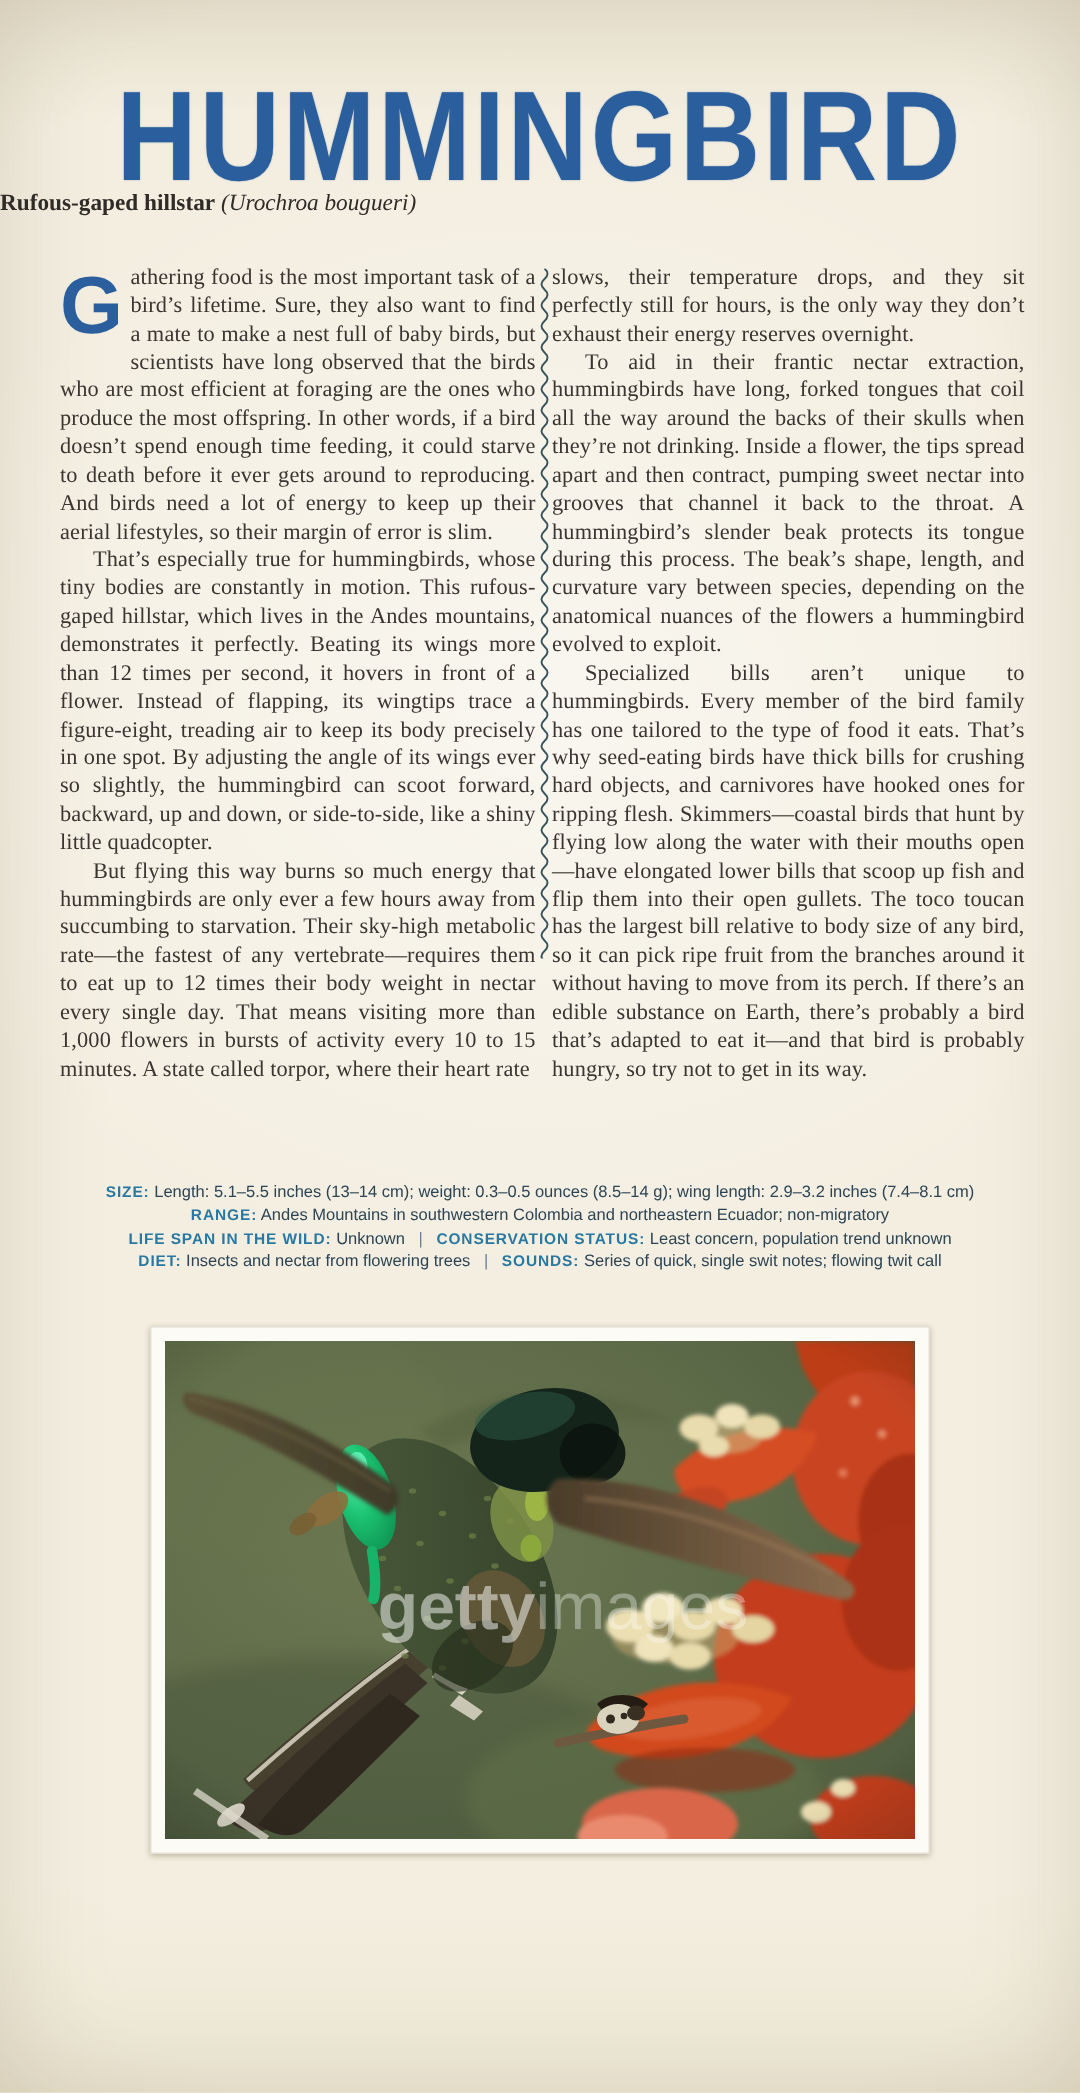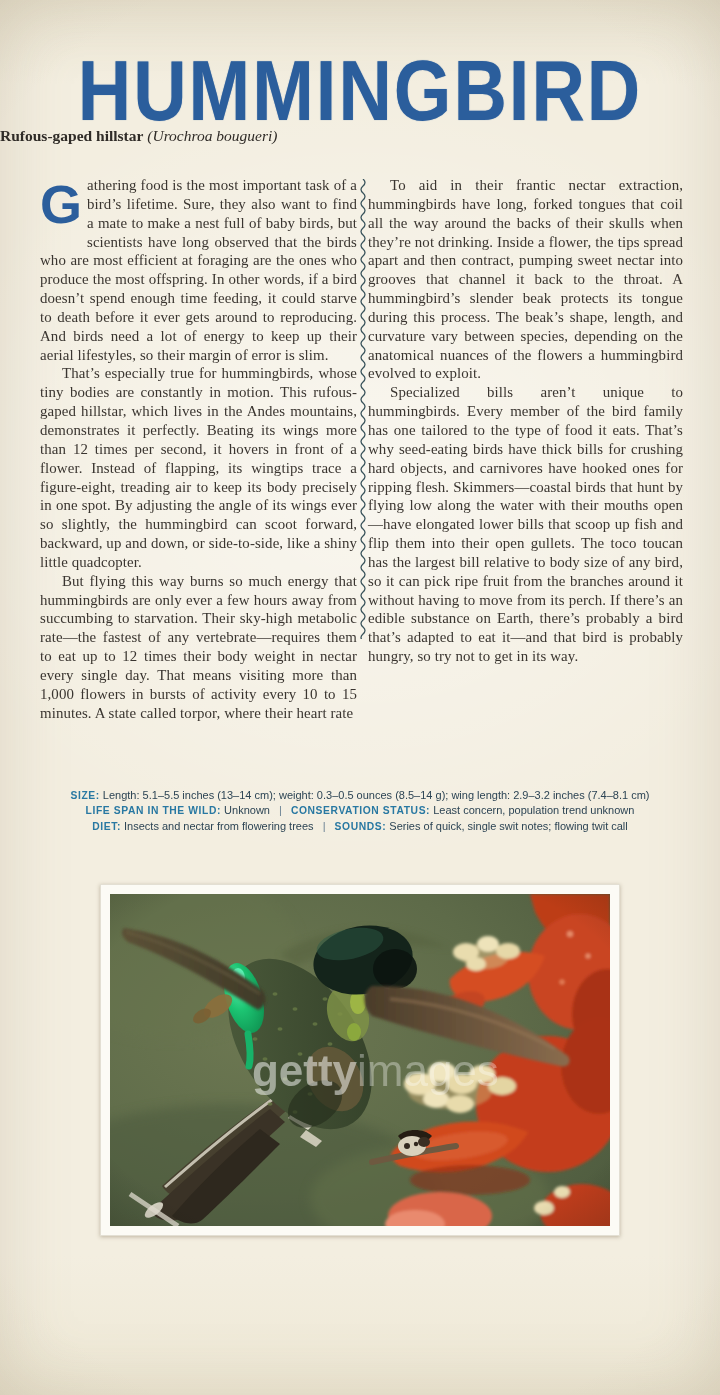--- a/index.html
+++ b/index.html
@@ -72,29 +72,34 @@
       <p><span class="dropcap">G</span><span>athering food is the most important task of a bird’s lifetime. Sure, they also want to find a mate to make a nest full of baby birds, but scientists have long observed that the birds who are most efficient at foraging are the ones who produce the most offspring. In other words, if a bird doesn’t spend enough time feeding, it could starve to death before it ever gets around to reproducing. And birds need a lot of energy to keep up their aerial lifestyles, so their margin of error is slim.</span></p>
       <p class="indent">That’s especially true for hummingbirds, whose tiny bodies are constantly in motion. This rufous-gaped hillstar, which lives in the Andes mountains, demonstrates it perfectly. Beating its wings more than 12 times per second, it hovers in front of a flower. Instead of flapping, its wingtips trace a figure-eight, treading air to keep its body precisely in one spot. By adjusting the angle of its wings ever so slightly, the hummingbird can scoot forward, backward, up and down, or side-to-side, like a shiny little quadcopter.</p>
       <p class="indent">But flying this way burns so much energy that hummingbirds are only ever a few hours away from succumbing to starvation. Their sky-high metabolic rate—the fastest of any vertebrate—requires them to eat up to 12 times their body weight in nectar every single day. That means visiting more than 1,000 flowers in bursts of activity every 10 to 15 minutes. A state called torpor, where their heart rate</p>
     </div>
     <div class="divider">
       <svg width="10" height="460" viewBox="0 0 10 460">
         <path id="wavepath" d="M5 0 q4 3.5 0 7 q-4 3.5 0 7 q4 3.5 0 7 q-4 3.5 0 7 q4 3.5 0 7 q-4 3.5 0 7 q4 3.5 0 7 q-4 3.5 0 7 q4 3.5 0 7 q-4 3.5 0 7 q4 3.5 0 7 q-4 3.5 0 7 q4 3.5 0 7 q-4 3.5 0 7 q4 3.5 0 7 q-4 3.5 0 7 q4 3.5 0 7 q-4 3.5 0 7 q4 3.5 0 7 q-4 3.5 0 7 q4 3.5 0 7 q-4 3.5 0 7 q4 3.5 0 7 q-4 3.5 0 7 q4 3.5 0 7 q-4 3.5 0 7 q4 3.5 0 7 q-4 3.5 0 7 q4 3.5 0 7 q-4 3.5 0 7 q4 3.5 0 7 q-4 3.5 0 7 q4 3.5 0 7 q-4 3.5 0 7 q4 3.5 0 7 q-4 3.5 0 7 q4 3.5 0 7 q-4 3.5 0 7 q4 3.5 0 7 q-4 3.5 0 7 q4 3.5 0 7 q-4 3.5 0 7 q4 3.5 0 7 q-4 3.5 0 7 q4 3.5 0 7 q-4 3.5 0 7 q4 3.5 0 7 q-4 3.5 0 7 q4 3.5 0 7 q-4 3.5 0 7 q4 3.5 0 7 q-4 3.5 0 7 q4 3.5 0 7 q-4 3.5 0 7 q4 3.5 0 7 q-4 3.5 0 7 q4 3.5 0 7 q-4 3.5 0 7 q4 3.5 0 7 q-4 3.5 0 7 q4 3.5 0 7 q-4 3.5 0 7 q4 3.5 0 7 q-4 3.5 0 7 q4 3.5 0 7 q-4 3.5 0 7" fill="none" stroke="#3a545c" stroke-width="1.3"></path>
       </svg>
     </div>
     <div class="col col-right">
+      <p>slows, their temperature drops, and they sit perfectly still for hours, is the only way they don’t exhaust their energy reserves overnight.</p>
       <p class="indent">To aid in their frantic nectar extraction, hummingbirds have long, forked tongues that coil all the way around the backs of their skulls when they’re not drinking. Inside a flower, the tips spread apart and then contract, pumping sweet nectar into grooves that channel it back to the throat. A hummingbird’s slender beak protects its tongue during this process. The beak’s shape, length, and curvature vary between species, depending on the anatomical nuances of the flowers a hummingbird evolved to exploit.</p>
       <p class="indent">Specialized bills aren’t unique to hummingbirds. Every member of the bird family has one tailored to the type of food it eats. That’s why seed-eating birds have thick bills for crushing hard objects, and carnivores have hooked ones for ripping flesh. Skimmers—coastal birds that hunt by flying low along the water with their mouths open—have elongated lower bills that scoop up fish and flip them into their open gullets. The toco toucan has the largest bill relative to body size of any bird, so it can pick ripe fruit from the branches around it without having to move from its perch. If there’s an edible substance on Earth, there’s probably a bird that’s adapted to eat it—and that bird is probably hungry, so try not to get in its way.</p>
     </div>
   </div>
 
   <div class="facts">
     <div class="fact-line">
       <span class="flabel">SIZE:</span>
       <span class="fval">Length: 5.1–5.5 inches (13–14 cm); weight: 0.3–0.5 ounces (8.5–14 g); wing length: 2.9–3.2 inches (7.4–8.1 cm)</span>
+    </div>
+    <div class="fact-line">
+      <span class="flabel">RANGE:</span>
+      <span class="fval">Andes Mountains in southwestern Colombia and northeastern Ecuador; non-migratory</span>
     </div>
     <div class="fact-line">
       <span class="flabel">LIFE SPAN IN THE WILD:</span>
       <span class="fval">Unknown</span>
       <span class="fsep">|</span>
       <span class="flabel">CONSERVATION STATUS:</span>
       <span class="fval">Least concern, population trend unknown</span>
     </div>
     <div class="fact-line">
       <span class="flabel">DIET:</span>

